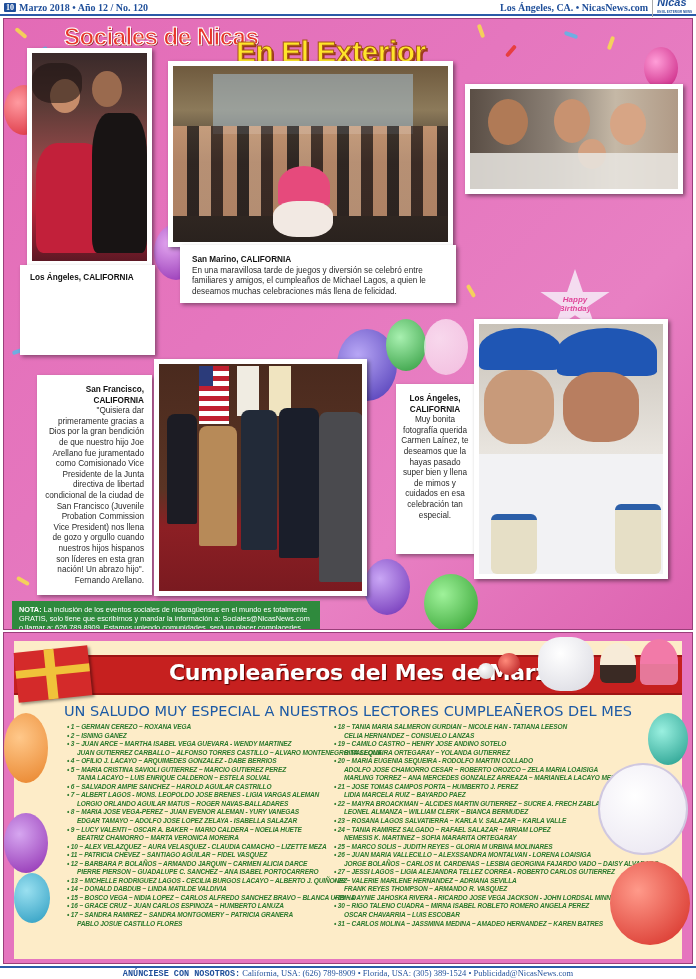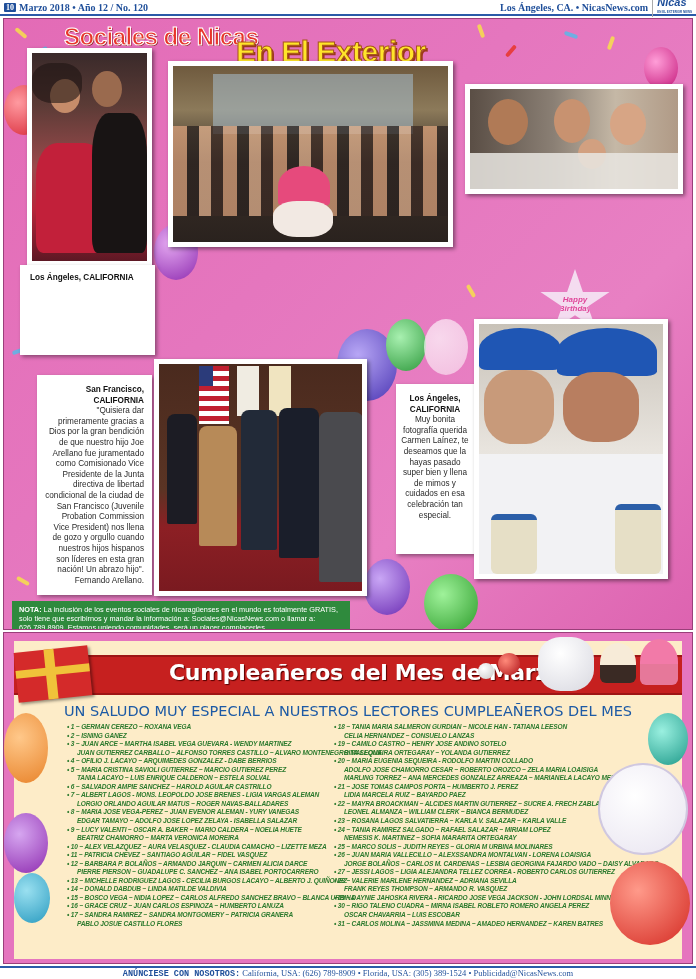--- a/index.html
+++ b/index.html
@@ -30,21 +30,21 @@
     -webkit-text-stroke: 1px #a8551c; letter-spacing: -0.5px; text-shadow: 2px 2px 0 #9c3a1a; }
 
   .photo { position: absolute; background: #fff; padding: 5px; box-shadow: 2px 2px 4px rgba(0,0,0,.45); }
   .photo .img { width: 100%; height: 100%; position: relative; overflow: hidden; }
   .caption { position: absolute; background: #fff; box-shadow: 2px 2px 4px rgba(0,0,0,.4);
     font-size: 8.2px; line-height: 10.6px; color: #2a2a2a; padding: 8px 10px; }
   .caption b { display: block; color: #111; }
   .caption.right { text-align: right; }
   .caption.center { text-align: center; }
 
-  .nota { position: absolute; left: 8px; top: 582px; width: 338px; height: 34px; background: #2f8a3d;
+  .nota { position: absolute; left: 8px; top: 582px; width: 308px; height: 34px; background: #2f8a3d;
     color: #fff; font-size: 7.3px; line-height: 9.2px; padding: 4px 7px; }
   .nota b { font-weight: bold; }
 
   
   .cumple { position: absolute; left: 3px; top: 632px; width: 690px; height: 332px;
     background: #e575be; border: 1px solid #9a3f7a; overflow: hidden; }
   .cumple-inner { position: absolute; left: 10px; top: 8px; width: 668px; height: 318px; background: #fdecc8; }
   .cumple-banner { position: absolute; left: 0; top: 14px; width: 668px; height: 40px; background: #c6201f;
     border-top: 2px solid #9e1515; border-bottom: 2px solid #9e1515; }
   .cumple-title { position: absolute; left: 155px; top: 3px; font-weight: bold; font-size: 22px; color: #fff;
@@ -119,20 +119,24 @@
     <b>Los Ángeles, CALIFORNIA</b>
   </div>
 
   <div class="photo" style="left:164px;top:42px;width:285px;height:186px;">
     <div class="img" style="background:linear-gradient(180deg,#6f5a3e 0%,#8c7a5a 25%,#3a2f28 55%,#2a221e 100%);">
       <div style="position:absolute;left:40px;top:8px;width:200px;height:60px;background:#a8c0cf;opacity:.55;"></div>
       <div style="position:absolute;left:0;top:60px;width:275px;height:90px;background:repeating-linear-gradient(90deg,#d8a07a 0 14px,#2b2320 14px 26px,#e0b08d 26px 38px,#3b2a24 38px 50px);opacity:.75;"></div>
       <div style="position:absolute;left:105px;top:100px;width:52px;height:40px;border-radius:50% 50% 10% 10%;background:#e64a7c;"></div>
       <div style="position:absolute;left:100px;top:135px;width:60px;height:36px;border-radius:40%;background:#f2e9e3;"></div>
     </div>
+  </div>
+  <div class="caption" style="left:176px;top:226px;width:276px;height:58px;padding:10px 12px;">
+    <b>San Marino, CALIFORNIA</b>
+    <span>En una maravillosa tarde de juegos y diversión se celebró entre familiares y amigos, el cumpleaños de Michael Lagos, a quien le deseamos muchas celebraciones más llena de felicidad.</span>
   </div>
 
   <div class="photo" style="left:461px;top:65px;width:218px;height:110px;">
     <div class="img" style="background:linear-gradient(90deg,#5a4e45 0%,#8a7f74 40%,#c5b8a6 70%,#b09a86 100%);">
       <div style="position:absolute;left:18px;top:10px;width:40px;height:46px;border-radius:50%;background:#b07a56;"></div>
       <div style="position:absolute;left:84px;top:10px;width:36px;height:44px;border-radius:50%;background:#c89270;"></div>
       <div style="position:absolute;left:140px;top:14px;width:36px;height:42px;border-radius:50%;background:#d7a585;"></div>
       <div style="position:absolute;left:108px;top:50px;width:28px;height:30px;border-radius:50%;background:#d2a080;"></div>
       <div style="position:absolute;left:0;top:64px;width:208px;height:40px;background:#e9e6e2;opacity:.85;"></div>
     </div>

